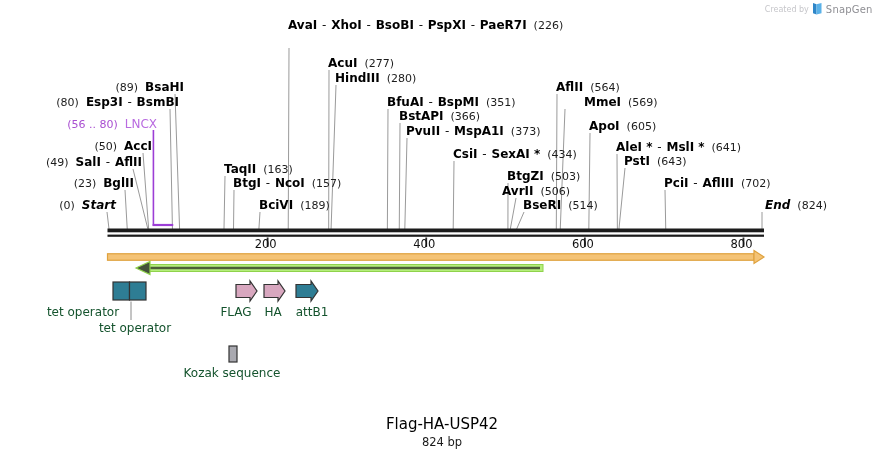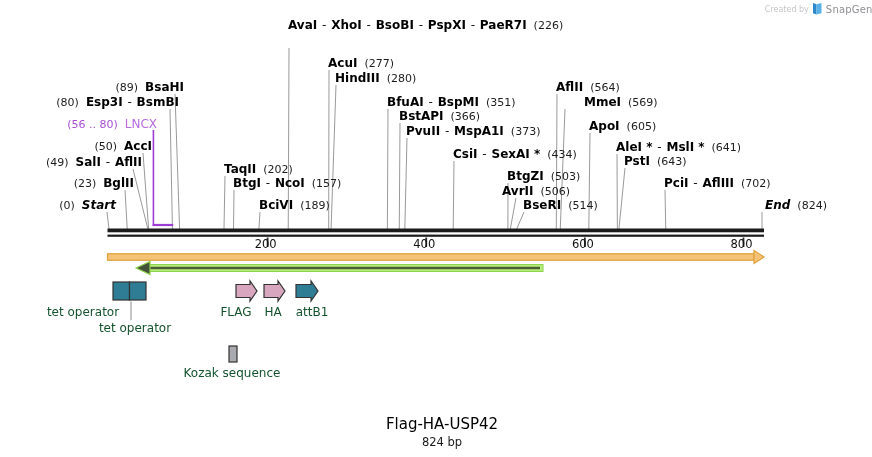--- a/index.html
+++ b/index.html
@@ -95,21 +95,21 @@
       <div class="flabel" style="left: 236px; top: 305px;">FLAG</div>
       <div class="flabel" style="left: 273px; top: 305px;">HA</div>
       <div class="flabel" style="left: 312px; top: 305px;">attB1</div>
       <div class="flabel" style="left: 232px; top: 366px;">Kozak sequence</div>
       <div class="site" style="top: 199px; right: 768px;"><span class="pos before">(0)</span><b class="it">Start</b></div>
       <div class="site" style="top: 177px; right: 750px;"><span class="pos before">(23)</span><b>BglII</b></div>
       <div class="site" style="top: 156px; right: 742px;"><span class="pos before">(49)</span><b>SalI</b><span class="sep"> - </span><b>AflII</b></div>
       <div class="site" style="top: 140px; right: 732px;"><span class="pos before">(50)</span><b>AccI</b></div>
       <div class="site" style="top: 96px; right: 705px;"><span class="pos before">(80)</span><b>Esp3I</b><span class="sep"> - </span><b>BsmBI</b></div>
       <div class="site" style="top: 81px; right: 700px;"><span class="pos before">(89)</span><b>BsaHI</b></div>
-      <div class="site" style="top: 163px; left: 224px;"><b>TaqII</b><span class="pos after">(202)</span></div>
+      <div class="site" style="top: 163px; left: 224px;"><b>TaqII</b><span class="pos after">(163)</span></div>
       <div class="site" style="top: 177px; left: 233px;"><b>BtgI</b><span class="sep"> - </span><b>NcoI</b><span class="pos after">(157)</span></div>
       <div class="site" style="top: 199px; left: 259px;"><b>BciVI</b><span class="pos after">(189)</span></div>
       <div class="site" style="top: 19px; left: 288px;"><b>AvaI</b><span class="sep"> - </span><b>XhoI</b><span class="sep"> - </span><b>BsoBI</b><span class="sep"> - </span><b>PspXI</b><span class="sep"> - </span><b>PaeR7I</b><span class="pos after">(226)</span></div>
       <div class="site" style="top: 57px; left: 328px;"><b>AcuI</b><span class="pos after">(277)</span></div>
       <div class="site" style="top: 72px; left: 335px;"><b>HindIII</b><span class="pos after">(280)</span></div>
       <div class="site" style="top: 96px; left: 387px;"><b>BfuAI</b><span class="sep"> - </span><b>BspMI</b><span class="pos after">(351)</span></div>
       <div class="site" style="top: 110px; left: 399px;"><b>BstAPI</b><span class="pos after">(366)</span></div>
       <div class="site" style="top: 125px; left: 406px;"><b>PvuII</b><span class="sep"> - </span><b>MspA1I</b><span class="pos after">(373)</span></div>
       <div class="site" style="top: 148px; left: 453px;"><b>CsiI</b><span class="sep"> - </span><b>SexAI *</b><span class="pos after">(434)</span></div>
       <div class="site" style="top: 170px; left: 507px;"><b>BtgZI</b><span class="pos after">(503)</span></div>

